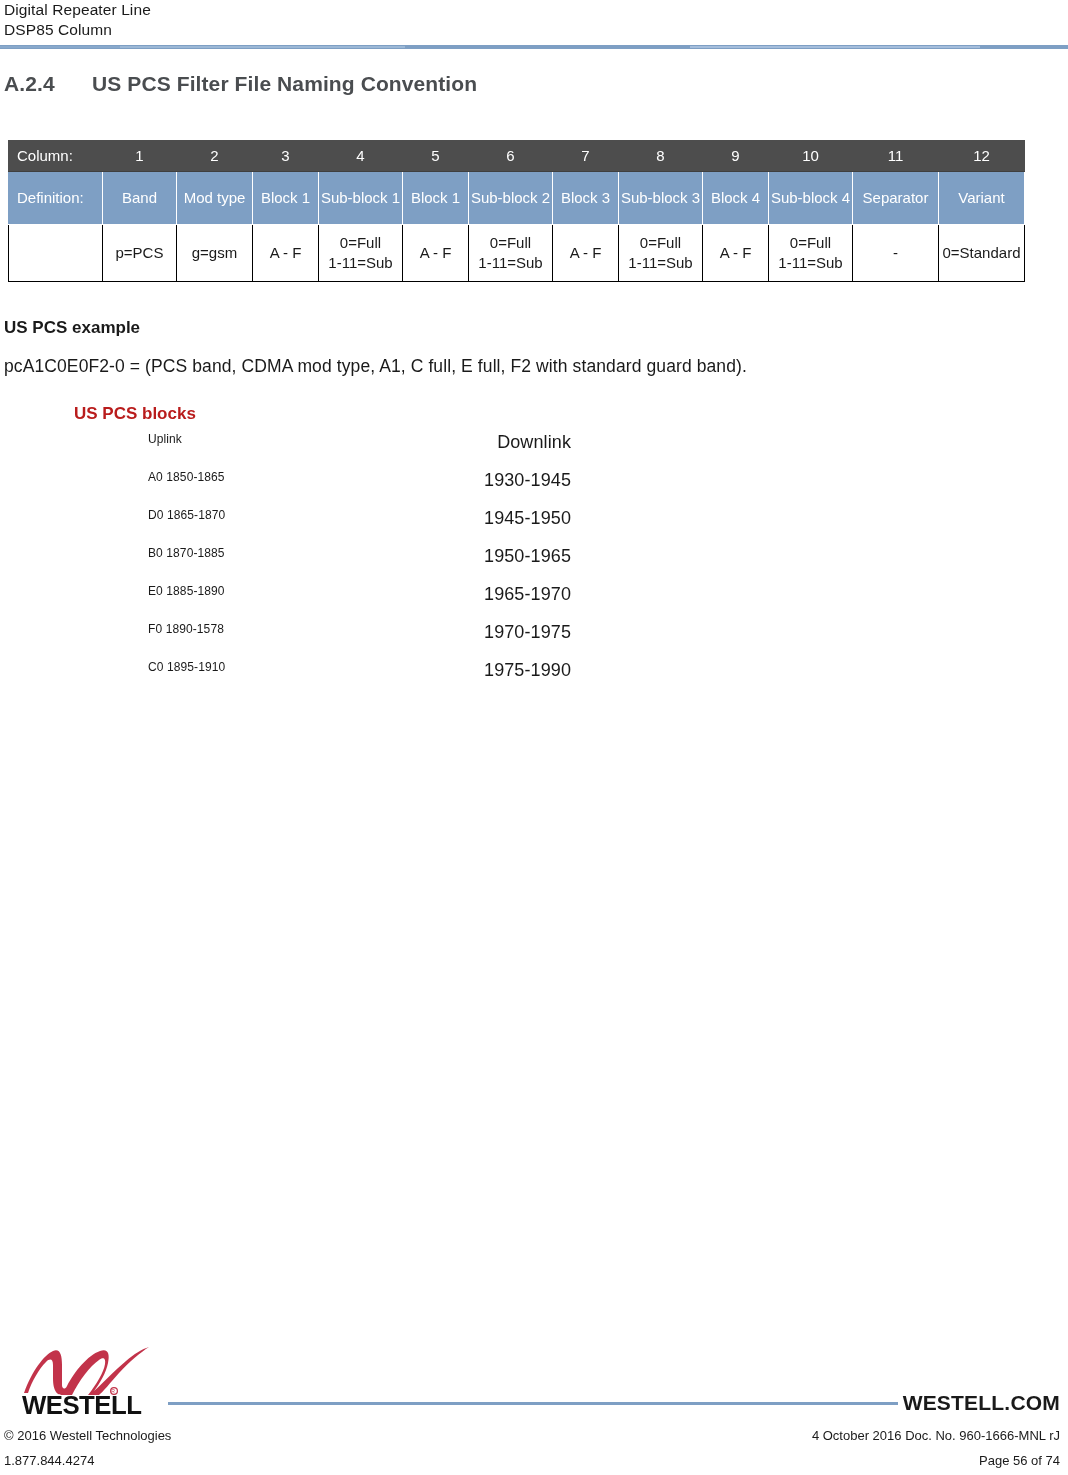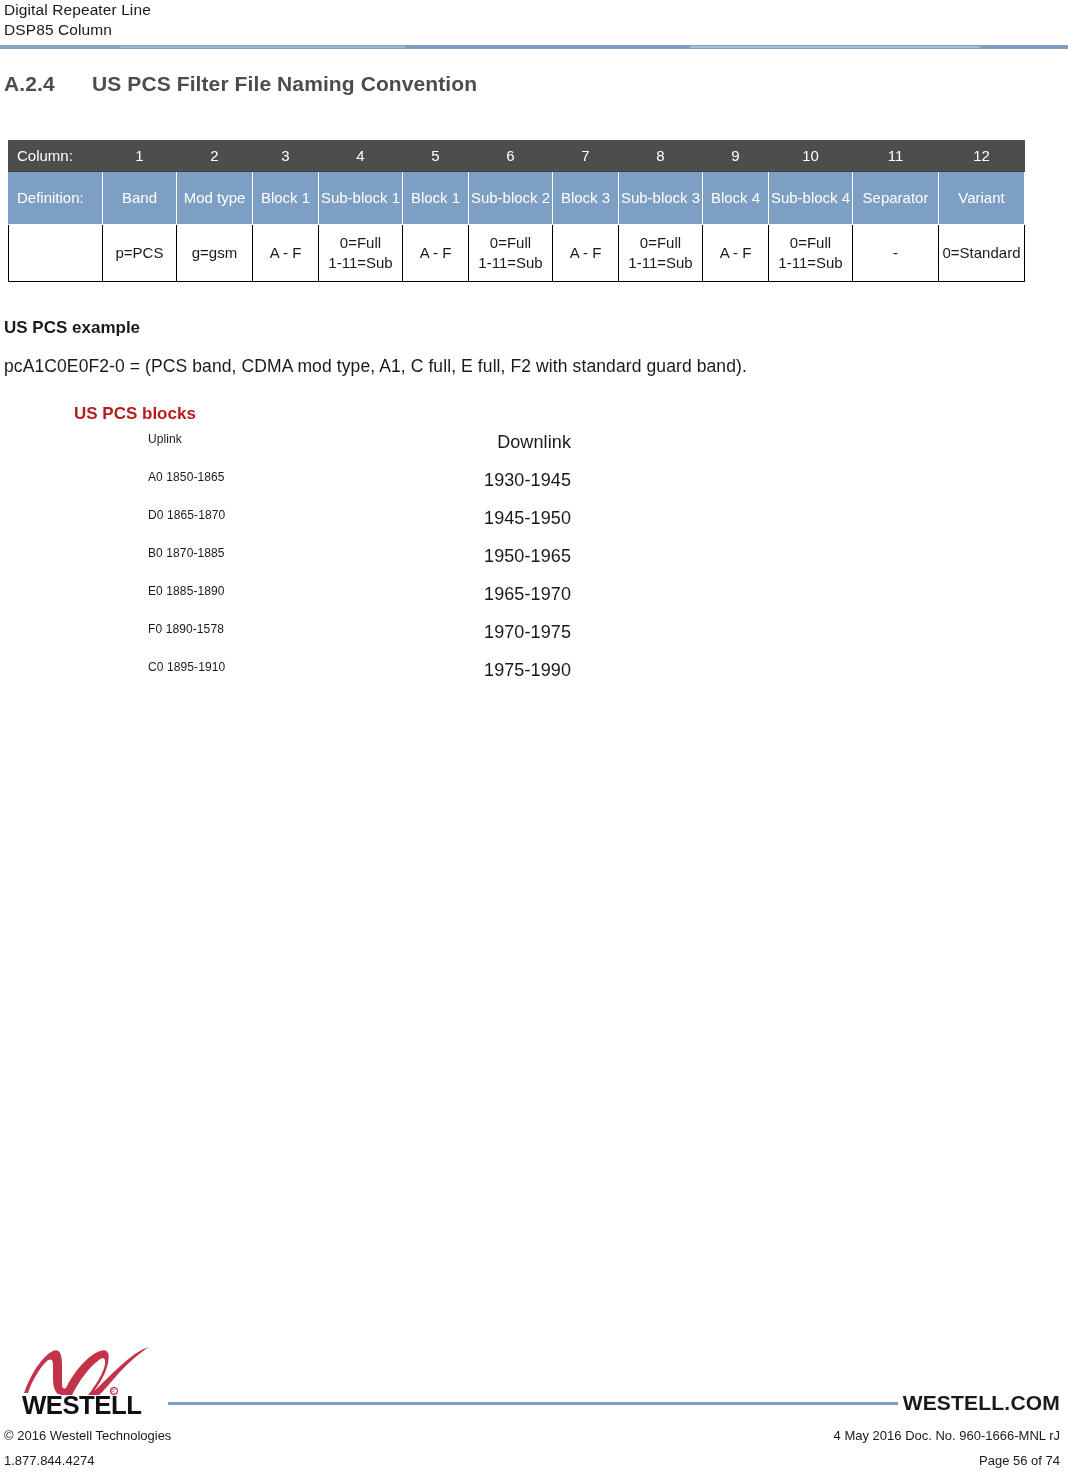--- a/index.html
+++ b/index.html
@@ -410,15 +410,15 @@
   </div>
 
   <div class="footer-rule-left"></div>
   <div class="footer-rule-right"></div>
 
   <div class="footer-site">WESTELL.COM</div>
 
   <div class="footer-left-1">© 2016 Westell Technologies</div>
   <div class="footer-left-2">1.877.844.4274</div>
 
-  <div class="footer-right-1">4 May 2016 Doc. No. 960-1666-MNL rJ</div>
+  <div class="footer-right-1">4 October 2016 Doc. No. 960-1666-MNL rJ</div>
   <div class="footer-right-2">Page 56 of 74</div>
 </div>
 
 </body></html>

